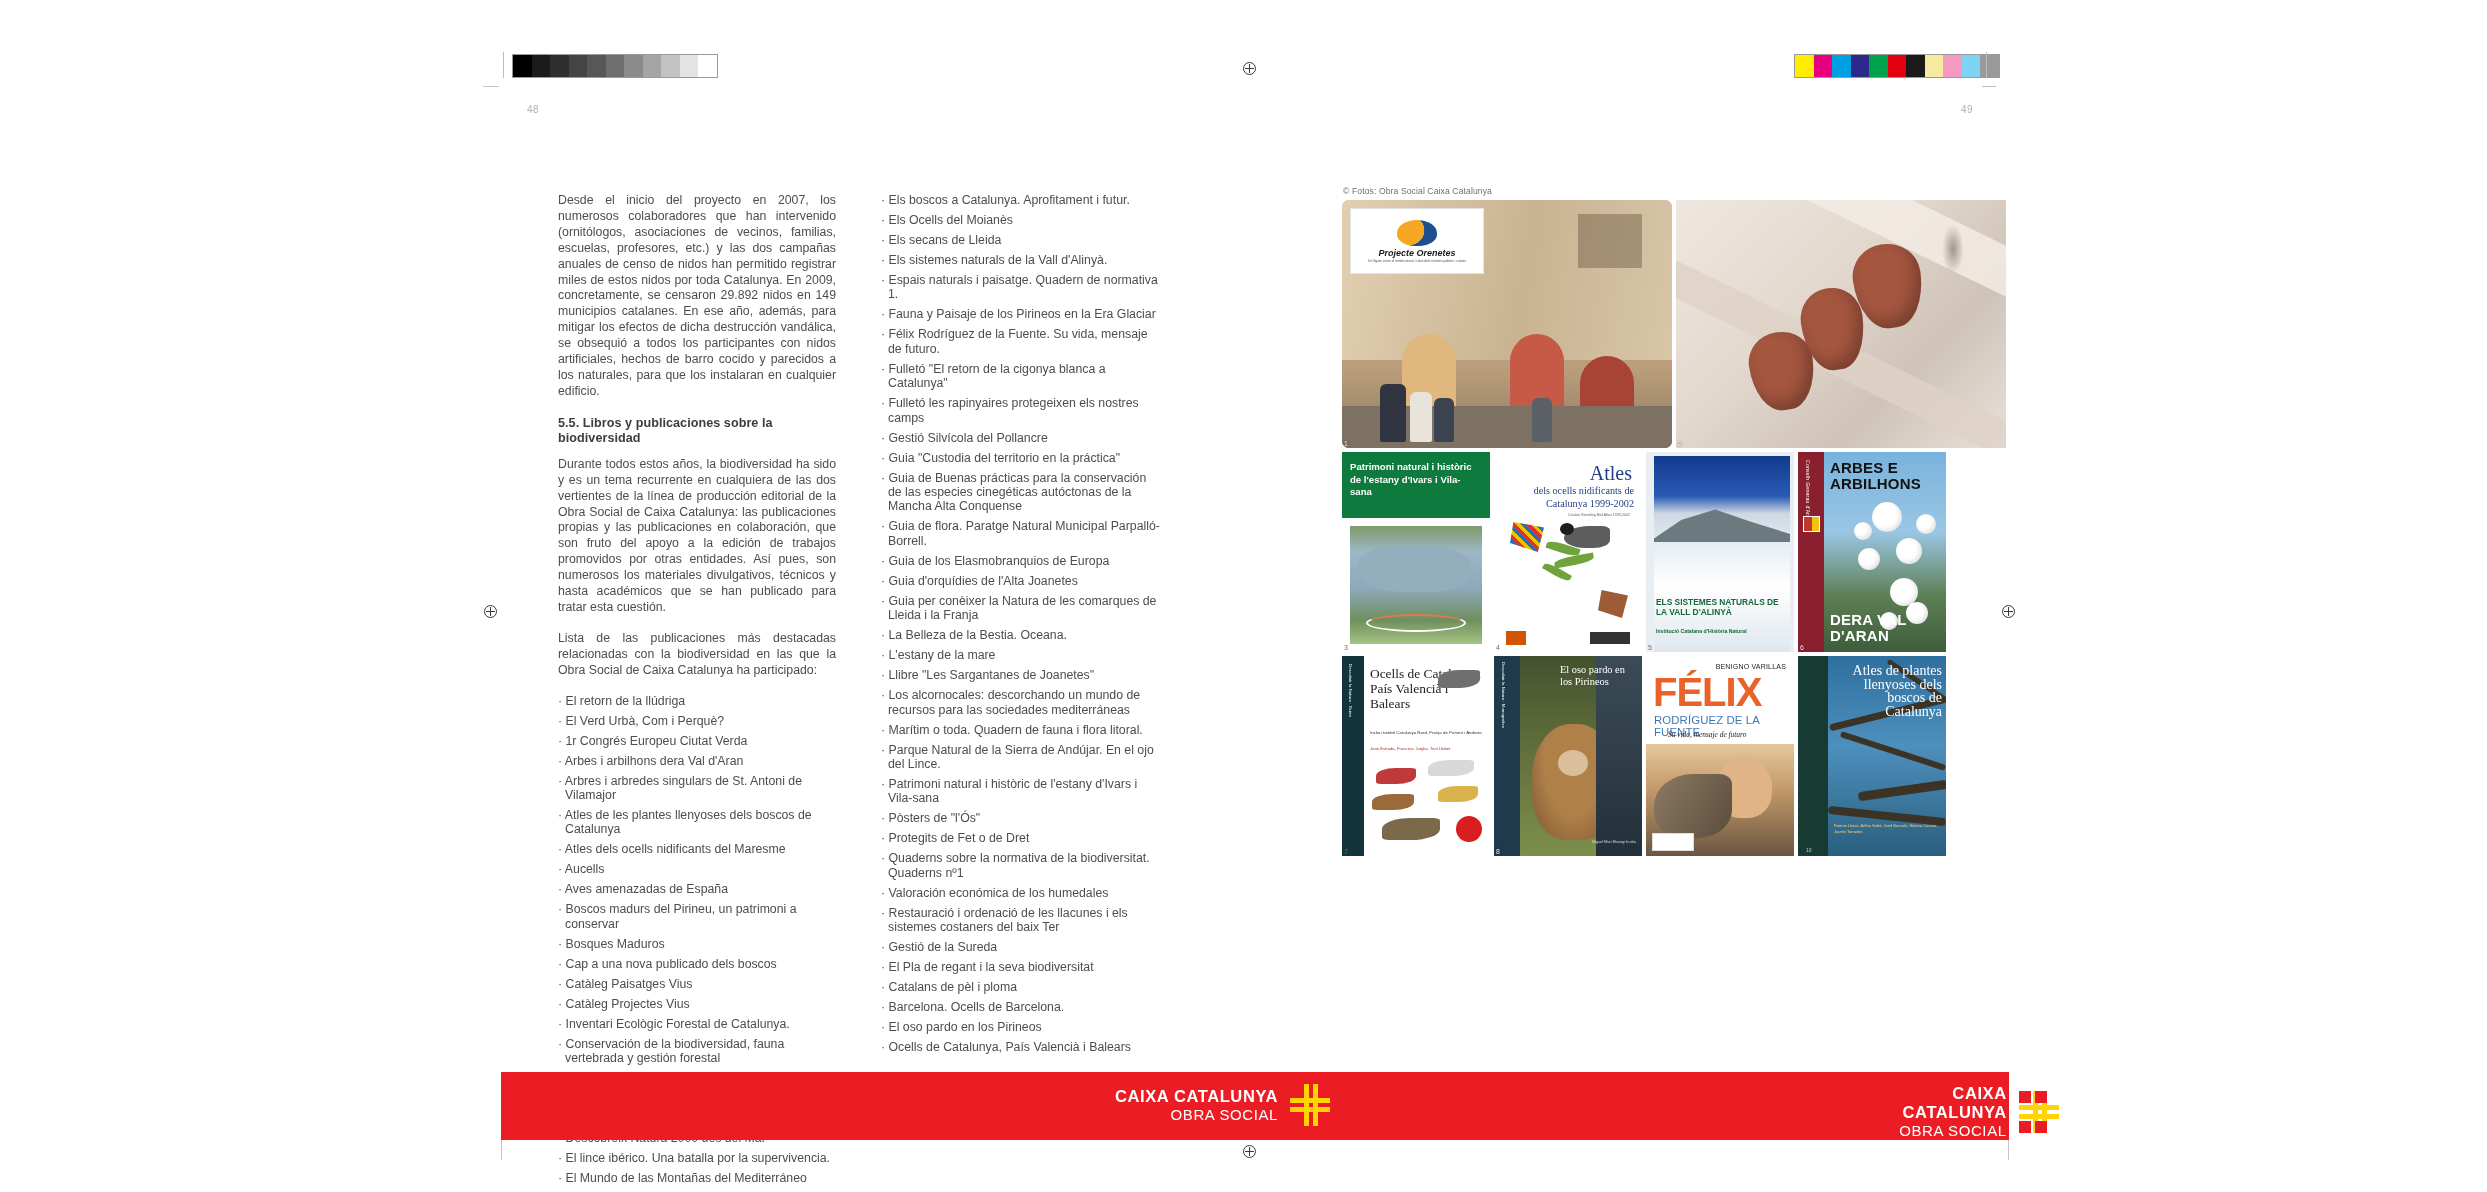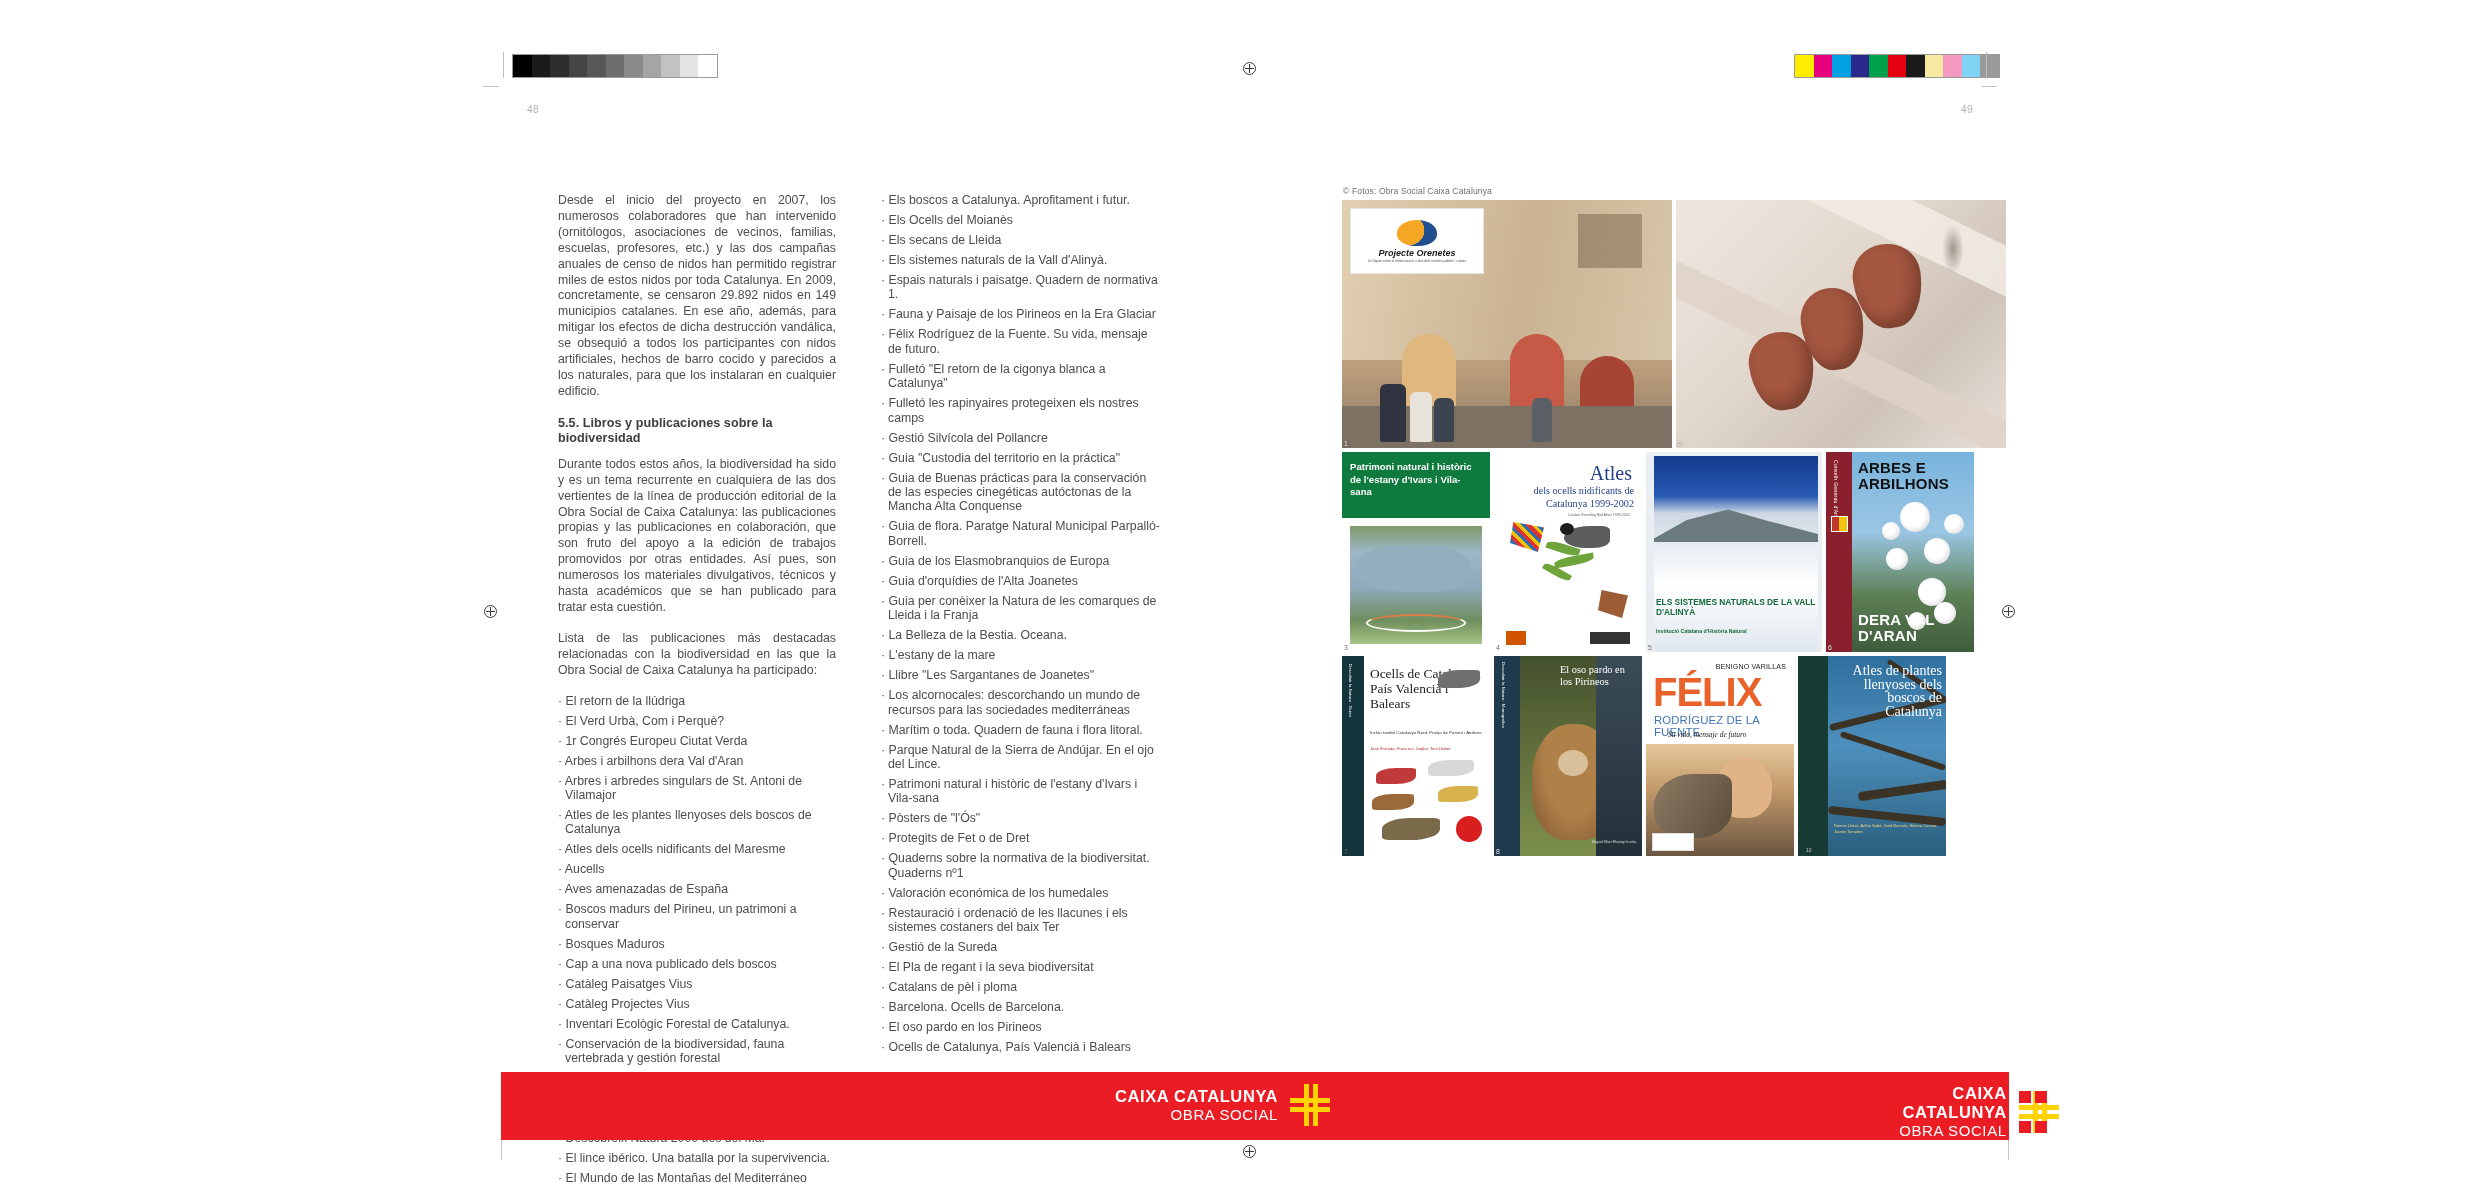--- a/index.html
+++ b/index.html
@@ -49,21 +49,21 @@
   #credit{font-size:8.6px;color:#6f6f6f;margin:0 0 4px 1px;letter-spacing:.1px;}
   .grid{display:flex;gap:4px;}
   .figrow{margin-bottom:4px;}
   .fig{position:relative;overflow:hidden;background:#ddd;}
   .figno{position:absolute;left:2px;bottom:1px;font-size:7px;color:#ffffff;
          opacity:.95;z-index:9;text-shadow:0 0 2px rgba(0,0,0,.85);}
   .figno.dark{color:#6a6a6a;text-shadow:none;}
 
   
   #ph1{width:330px;height:248px;background:
-      linear-gradient(180deg,#d9c3a4 0%,#cdb492 35%,#b89b79 70%,#8d7a63 100%);}
+      linear-gradient(180deg,#d9c3a4 0%,#cdb492 35%,#b89b79 70%,#8d7a63 100%); border-radius: 7px;}
   #ph1 .wall{position:absolute;left:0;top:0;right:0;height:160px;
       background:linear-gradient(100deg,#e2cfb2,#c9b392 55%,#d8c6a9);}
   #ph1 .arch{position:absolute;width:54px;height:96px;border-radius:27px 27px 0 0;
       background:#c75a46;bottom:18px;}
   #ph1 .arch.a{left:60px;background:#e0b77e;}
   #ph1 .arch.b{left:168px;}
   #ph1 .arch.c{left:238px;background:#a84434;height:74px;}
   #ph1 .balcony{position:absolute;right:30px;top:14px;width:64px;height:54px;
       background:#7d6a52;opacity:.55;}
   #ph1 .ground{position:absolute;left:0;right:0;bottom:0;height:42px;background:#7d7163;}
@@ -124,21 +124,21 @@
   #bk4 .map1{position:absolute;left:16px;top:70px;width:34px;height:30px;
       background:repeating-linear-gradient(45deg,#d33 0 4px,#f2c200 4px 7px,#2a6fb5 7px 10px);
       clip-path:polygon(10% 0,100% 18%,82% 100%,0 70%);}
   #bk4 .map2{position:absolute;right:14px;bottom:34px;width:30px;height:28px;
       background:#9b5c36;clip-path:polygon(12% 0,100% 20%,80% 100%,0 72%);}
   #bk4 .logos{position:absolute;left:12px;right:12px;bottom:6px;height:16px;
       display:flex;justify-content:space-between;align-items:center;}
   #bk4 .lg{width:20px;height:14px;background:#d35400;}
   #bk4 .lg2{width:40px;height:12px;background:#333;}
 
-  #bk5{width:176px;height:200px;background:#e9eef3;}
+  #bk5{width:148px;height:200px;background:#e9eef3;}
   #bk5 .sky{position:absolute;left:8px;right:4px;top:4px;height:96px;
       background:linear-gradient(180deg,#123a8c 0%,#2a5bb5 42%,#cfd8e2 60%,#e8eef4 100%);}
   #bk5 .mt{position:absolute;left:8px;right:4px;top:46px;height:58px;background:#6a7a7f;
       clip-path:polygon(0 70%,20% 38%,45% 20%,70% 40%,100% 62%,100% 100%,0 100%);}
   #bk5 .snow{position:absolute;left:8px;right:4px;top:90px;bottom:0;
       background:linear-gradient(180deg,#e5ecf2,#ffffff 40%,#dfe7ee);}
   #bk5 .tt{position:absolute;left:10px;right:6px;bottom:34px;font-size:8.4px;
       font-weight:bold;color:#14683a;line-height:10.6px;}
   #bk5 .sub{position:absolute;left:10px;bottom:18px;font-size:5.2px;font-weight:bold;color:#14683a;}
 

